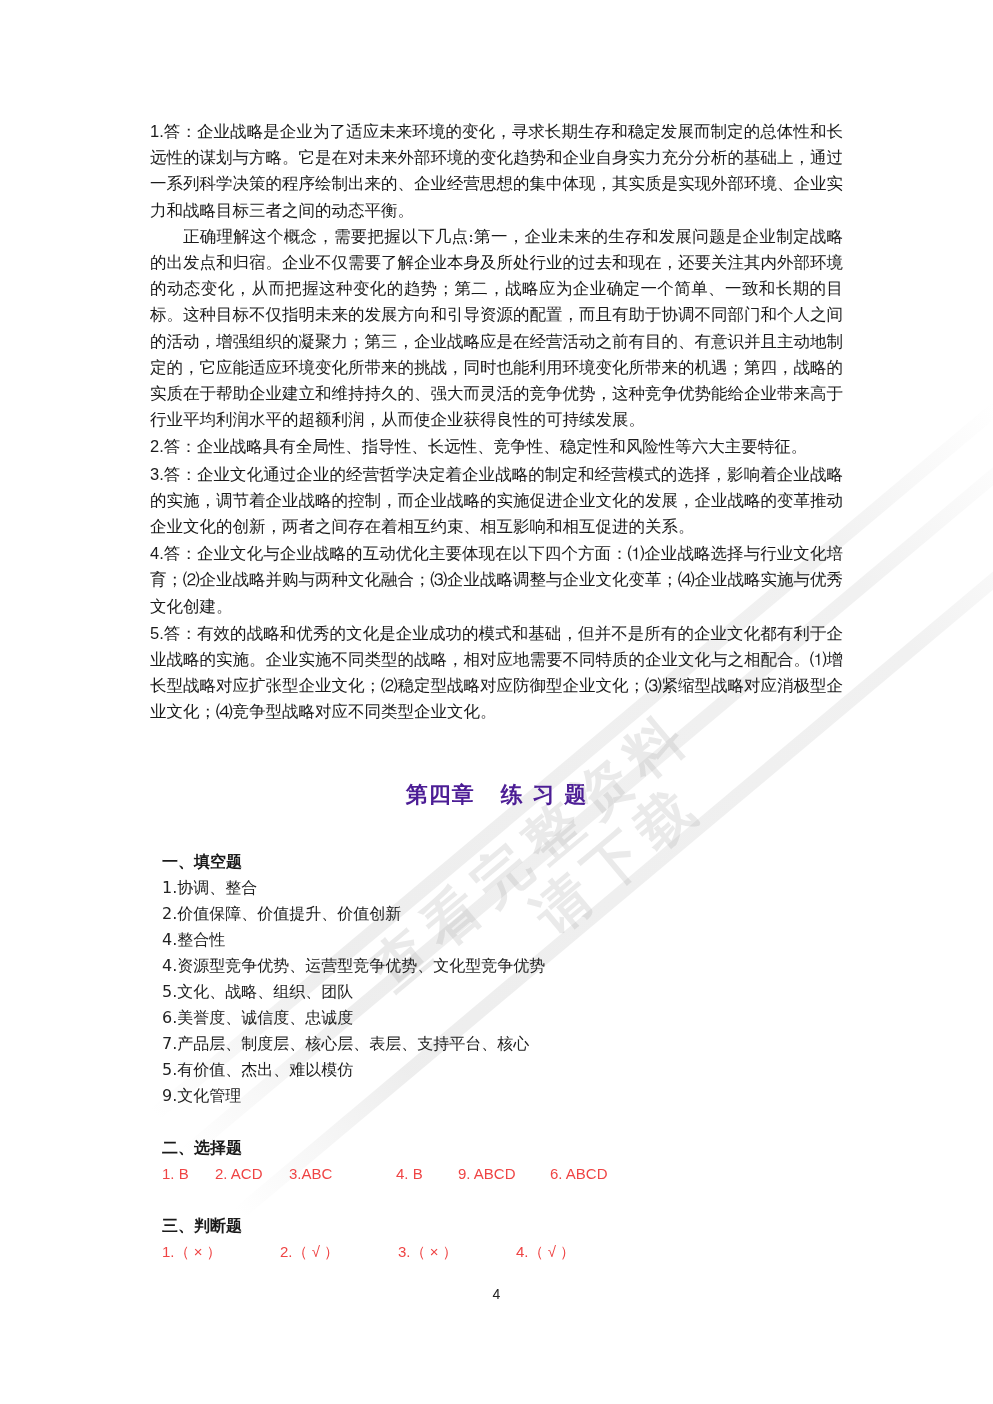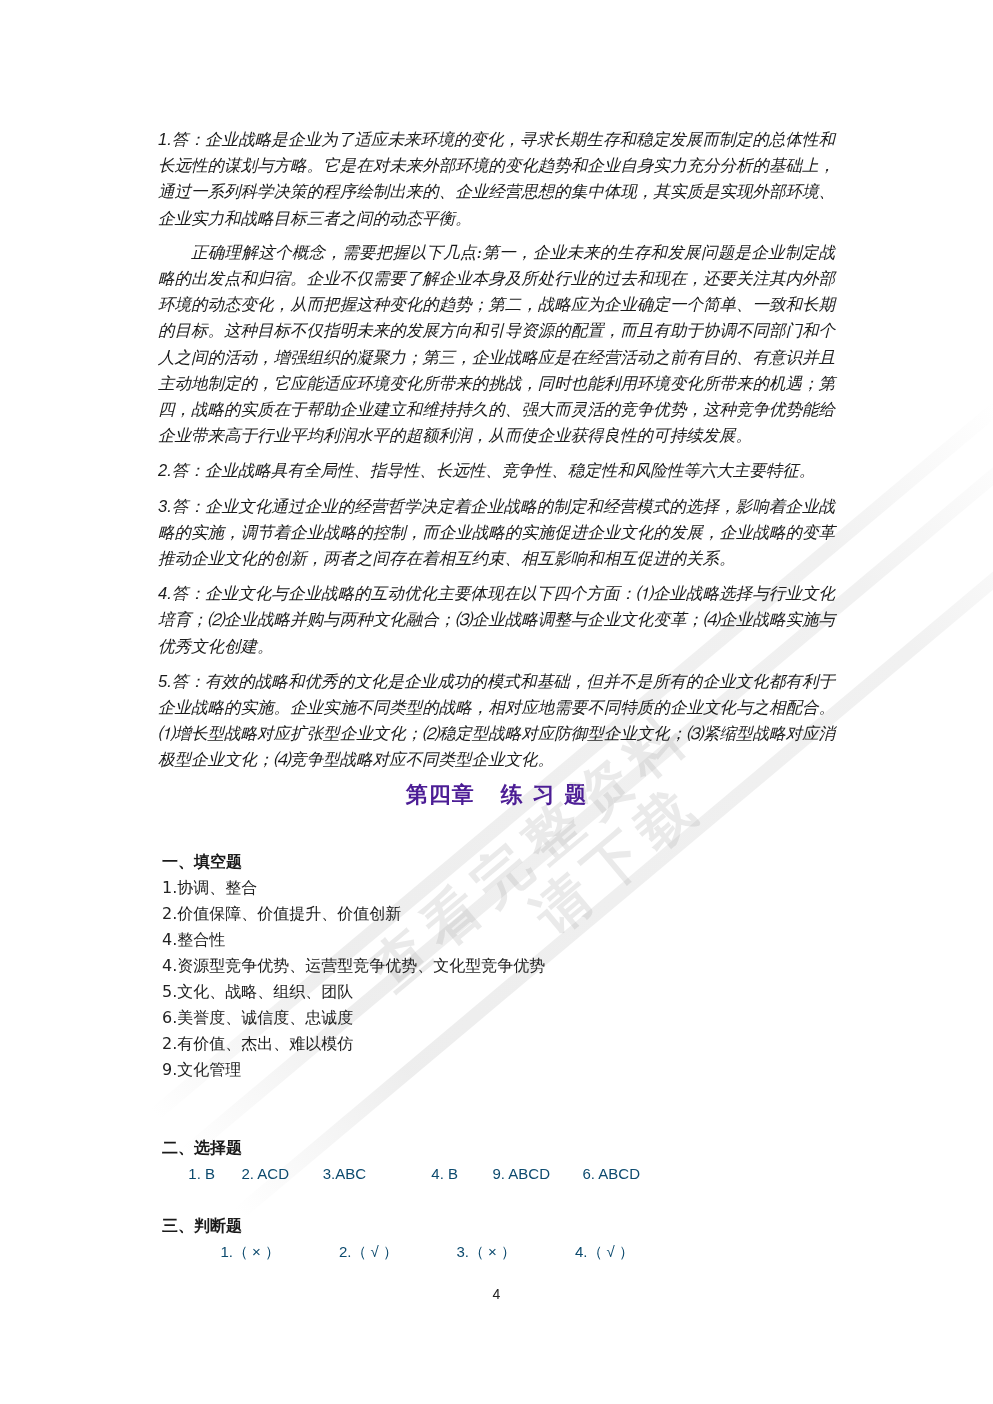--- a/index.html
+++ b/index.html
@@ -15,35 +15,35 @@
     background: linear-gradient(90deg, rgba(200,200,200,0) 0%, rgba(205,205,205,0.35) 20%, rgba(215,215,215,0.35) 80%, rgba(220,220,220,0) 100%);
   }
   .wm-text {
     position: absolute; font-family: "DejaVu Sans", sans-serif; font-weight: bold;
     color: rgba(160,160,160,0.22); font-size: 56px; letter-spacing: 10px; white-space: nowrap;
   }
   .content {
     position: absolute; left: 150px; top: 118px; width: 693px; z-index: 1;
     font-family: "DejaVu Serif", serif; color: #1a1a1a;
   }
-  .para { font-size: 16.5px; line-height: 26.2px; margin: 8px; text-align: justify; text-justify: inter-character; font-style: italic; }
+  .para { font-size: 16.5px; line-height: 26.2px; margin: 0; text-align: justify; text-justify: inter-character; }
   .para .num { font-family: "Liberation Sans", sans-serif; }
   .indent { text-indent: 33px; }
   .chapter-title {
     position: absolute; top: 780px; left: 0; width: 993px; text-align: center; z-index: 1;
     font-family: "DejaVu Sans", sans-serif; font-weight: bold; font-size: 22px; color: #4c1d95; letter-spacing: 1px;
   }
   .chapter-title span { display: inline-block; }
   .sec {
     position: absolute; left: 162px; z-index: 1;
     font-family: "DejaVu Sans", sans-serif; color: #1a1a1a;
   }
   .sec-head { font-size: 16px; font-weight: bold; line-height: 26px; margin: 0; }
   .fill-item { font-size: 16px; line-height: 26px; margin: 0; color: #222; }
-  .choice-row, .judge-row { display: flex; font-size: 15px; line-height: 26px; color: #0c4a6e; font-family: "Liberation Sans", sans-serif; text-align: right; }
+  .choice-row, .judge-row { display: flex; font-size: 15px; line-height: 26px; color: #ef4444; font-family: "Liberation Sans", sans-serif; }
   .choice-row span { display: inline-block; }
   .page-number {
     position: absolute; top: 1286px; left: 0; width: 993px; text-align: center; z-index: 1;
     font-family: "Liberation Sans", sans-serif; font-size: 14px; color: #222;
   }
 </style>
 </head>
 <body>
 
 <div class="page">
@@ -70,21 +70,22 @@
   </div>
 
   <div class="sec" style="top:849px;">
     <p class="sec-head">一、填空题</p>
     <p class="fill-item">1.协调、整合</p>
     <p class="fill-item">2.价值保障、价值提升、价值创新</p>
     <p class="fill-item">4.整合性</p>
     <p class="fill-item">4.资源型竞争优势、运营型竞争优势、文化型竞争优势</p>
     <p class="fill-item">5.文化、战略、组织、团队</p>
     <p class="fill-item">6.美誉度、诚信度、忠诚度</p>
-    <p class="fill-item">2.有价值、杰出、难以模仿</p>
+    <p class="fill-item">7.产品层、制度层、核心层、表层、支持平台、核心</p>
+    <p class="fill-item">5.有价值、杰出、难以模仿</p>
     <p class="fill-item">9.文化管理</p>
   </div>
 
   <div class="sec" style="top:1135px;">
     <p class="sec-head">二、选择题</p>
     <div class="choice-row">
       <span style="width:53px;">1. B</span>
       <span style="width:74px;">2. ACD</span>
       <span style="width:77px;">3.ABC</span>
       <span style="width:62px;margin-left:30px;">4. B</span>

